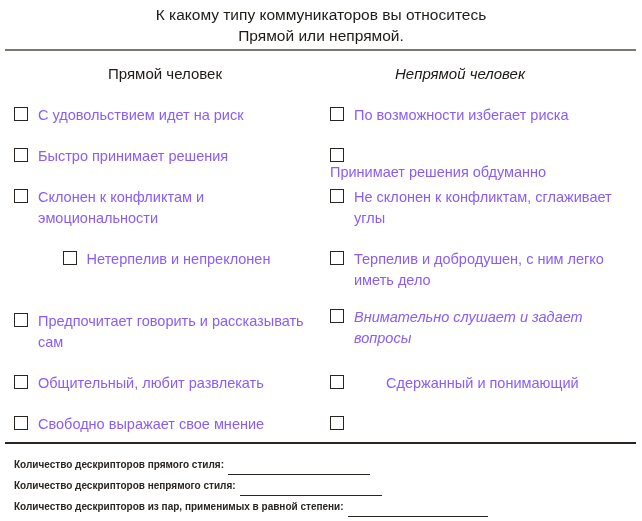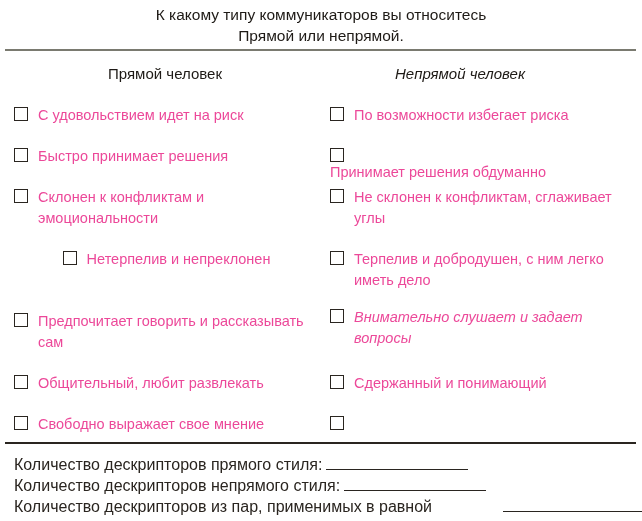--- a/index.html
+++ b/index.html
@@ -15,34 +15,34 @@
       position: absolute; left: 5px; top: 49px; width: 631px; height: 2px; background: #7a7a70;
     }
     .col-head {
       position: absolute; top: 64px; font-size: 15px; line-height: 20px; color: #1e1a16;
       text-align: center;
     }
     .col-head.left { left: 60px; width: 210px; }
     .col-head.right { left: 355px; width: 210px; font-style: italic; }
     .item {
       position: absolute; display: flex; align-items: flex-start;
-      font-size: 14.5px; line-height: 21px; color: #ec4899;
+      font-size: 14.5px; line-height: 21px; color: #8b5cf6;
     }
     .item .box {
       flex: 0 0 auto; width: 14px; height: 14px; border: 1.5px solid #2a2520;
       margin-top: 2px; margin-right: 10px; box-sizing: border-box; cursor: pointer;
     }
     .item.left { left: 14px; width: 305px; }
     .item.right { left: 330px; width: 300px; }
     .rule-bottom {
       position: absolute; left: 5px; top: 442px; width: 631px; height: 1.5px; background: #2a2520;
     }
     .count {
-      position: absolute; left: 14px; font-size: 16px; line-height: 20px; color: #2a2520;
-      display: flex; align-items: flex-start;
+      position: absolute; left: 14px; font-size: 10px; line-height: 20px; color: #2a2520;
+      display: flex; align-items: flex-end; font-weight: bold;
     }
     .count .blank {
       display: inline-block; border-bottom: 1px solid #2a2520; height: 14px; margin-left: 4px;
     }
   </style>
 </head>
 <body>
 
 <div class="title">
   <div>К какому типу коммуникаторов вы относитесь</div>
@@ -96,21 +96,21 @@
   <span>Не склонен к конфликтам, сглаживает углы</span>
 </div>
 <div class="item right" style="top:249px;">
   <span class="box"></span>
   <span>Терпелив и добродушен, с ним легко иметь дело</span>
 </div>
 <div class="item right" style="top:307px; width:260px;font-style:italic;">
   <span class="box"></span>
   <span>Внимательно слушает и задает вопросы</span>
 </div>
-<div class="item right" style="top:373px;">
+<div class="item right" style="top:373px;gap:32px;">
   <span class="box"></span>
   <span>Сдержанный и понимающий</span>
 </div>
 <div class="item right" style="top:414px;">
   <span class="box"></span>
 </div>
 
 <div class="rule-bottom"></div>
 
 <div class="count" style="top:455px;">

